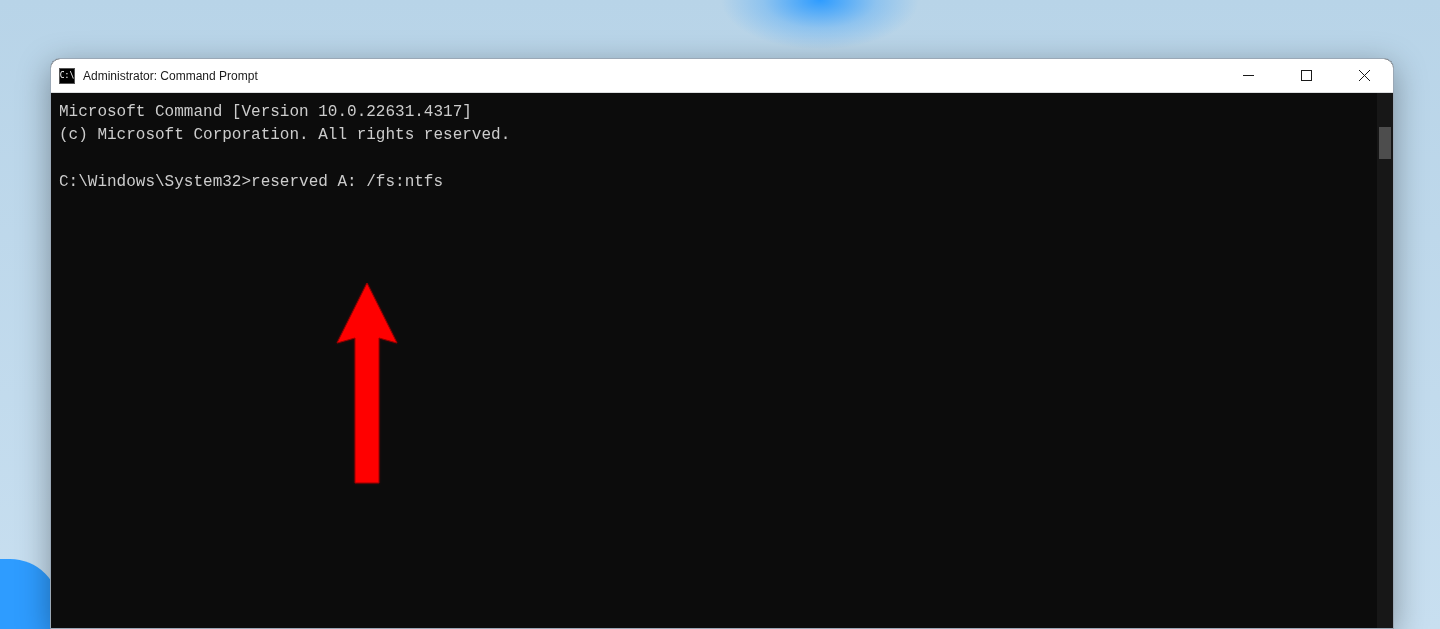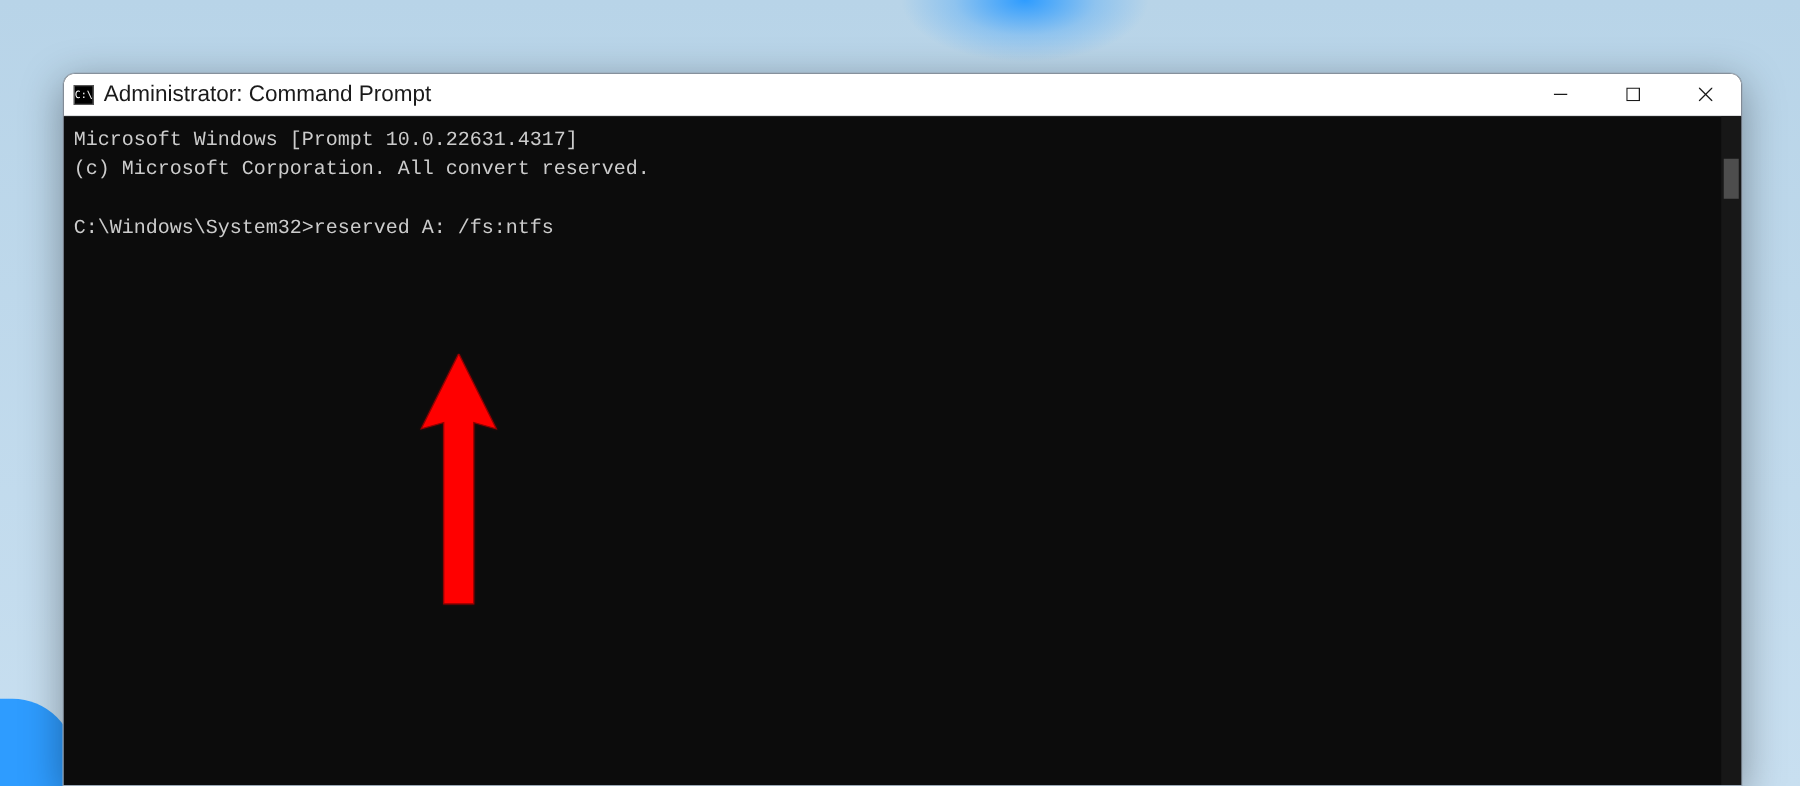--- a/index.html
+++ b/index.html
@@ -59,21 +59,21 @@
       align-items: center;
       justify-content: center;
     }
     .app-icon-inner {
       font-size: 8px;
       color: #fff;
       font-family: monospace;
       line-height: 1;
     }
     .title-text {
-      font-size: 18px;
+      font-size: 12px;
       color: #1a1a1a;
       flex: 1;
     }
     .window-controls {
       display: flex;
       height: 100%;
     }
     .win-btn {
       width: 58px;
       height: 100%;
@@ -149,22 +149,22 @@
       <button class="win-btn close" aria-label="Close">
         <svg viewBox="0 0 11 11">
             <line x1="0" y1="0" x2="11" y2="11" stroke="#1a1a1a" stroke-width="1"></line>
             <line x1="11" y1="0" x2="0" y2="11" stroke="#1a1a1a" stroke-width="1"></line>
           </svg>
       </button>
     </div>
   </div>
 
   <div class="terminal-body">
-    <div class="terminal-text"><span>Microsoft Windows [Prompt 10.0.22631.4317]</span>
-<span>(c) Microsoft Corporation. All convert reserved.</span>
+    <div class="terminal-text"><span>Microsoft Command [Version 10.0.22631.4317]</span>
+<span>(c) Microsoft Corporation. All rights reserved.</span>
 <span></span>
 <span>C:\Windows\System32&gt;</span><span>reserved A: /fs:ntfs</span></div>
 
     <div class="scrollbar-track">
       <div class="scrollbar-thumb"></div>
     </div>
 
     <svg class="annotation-arrow" width="80" height="210">
       <defs>
         <filter id="ashadow" x="-20%" y="-20%" width="140%" height="140%">

